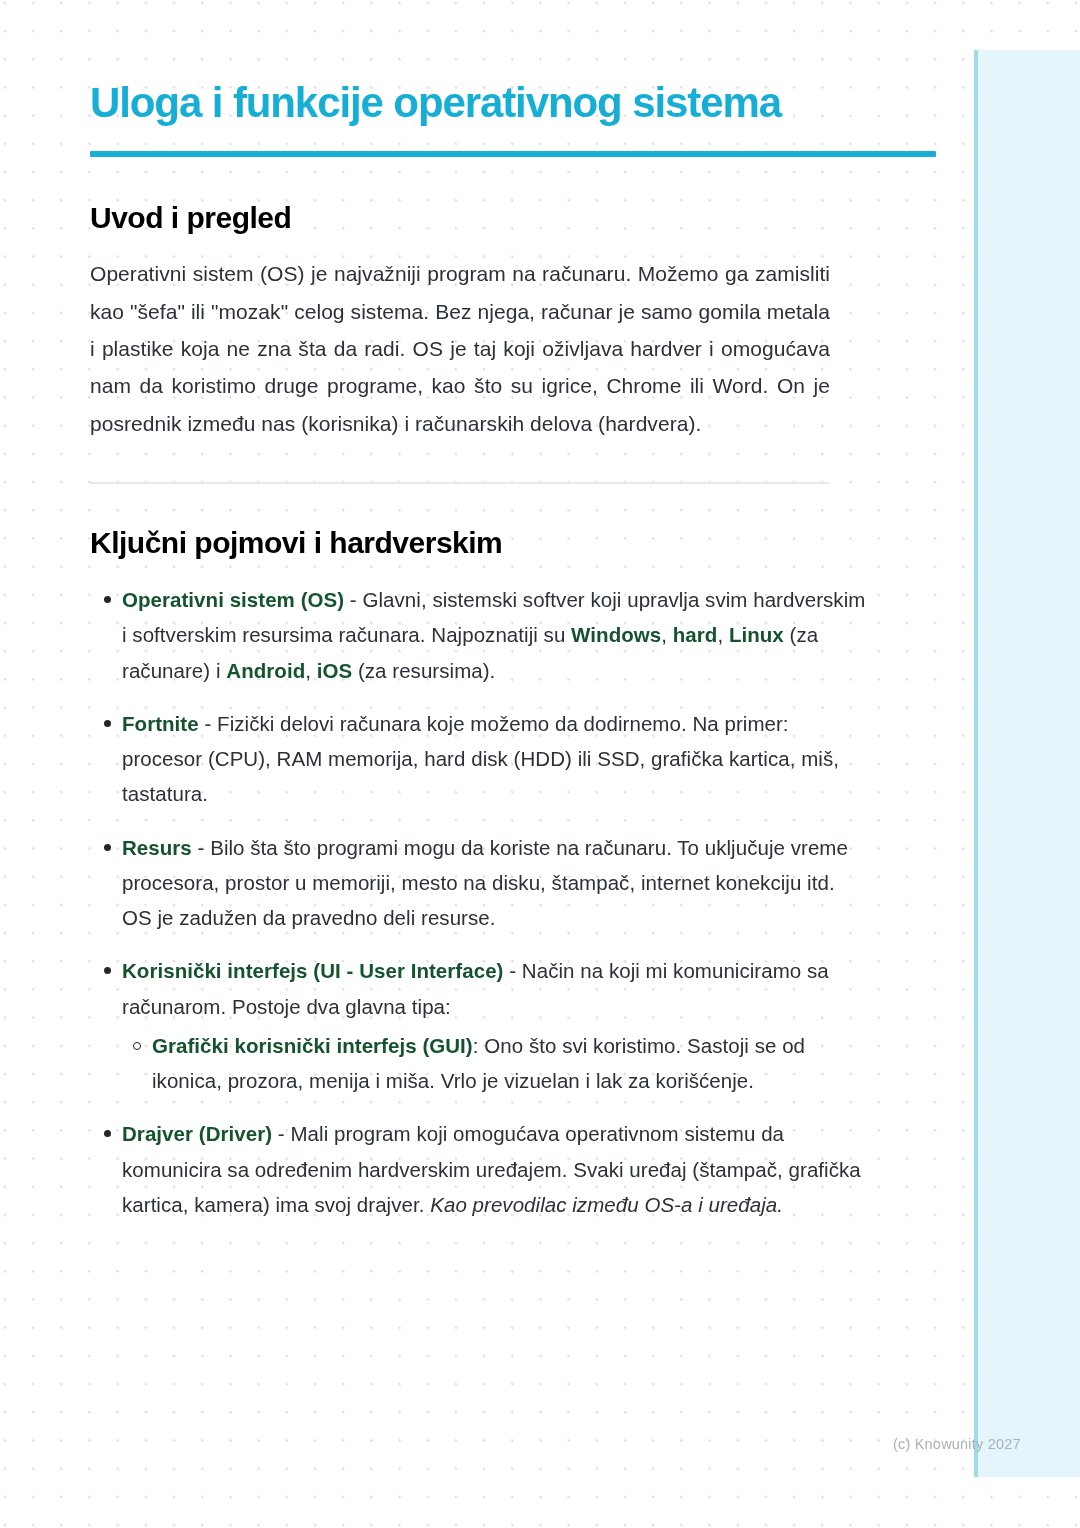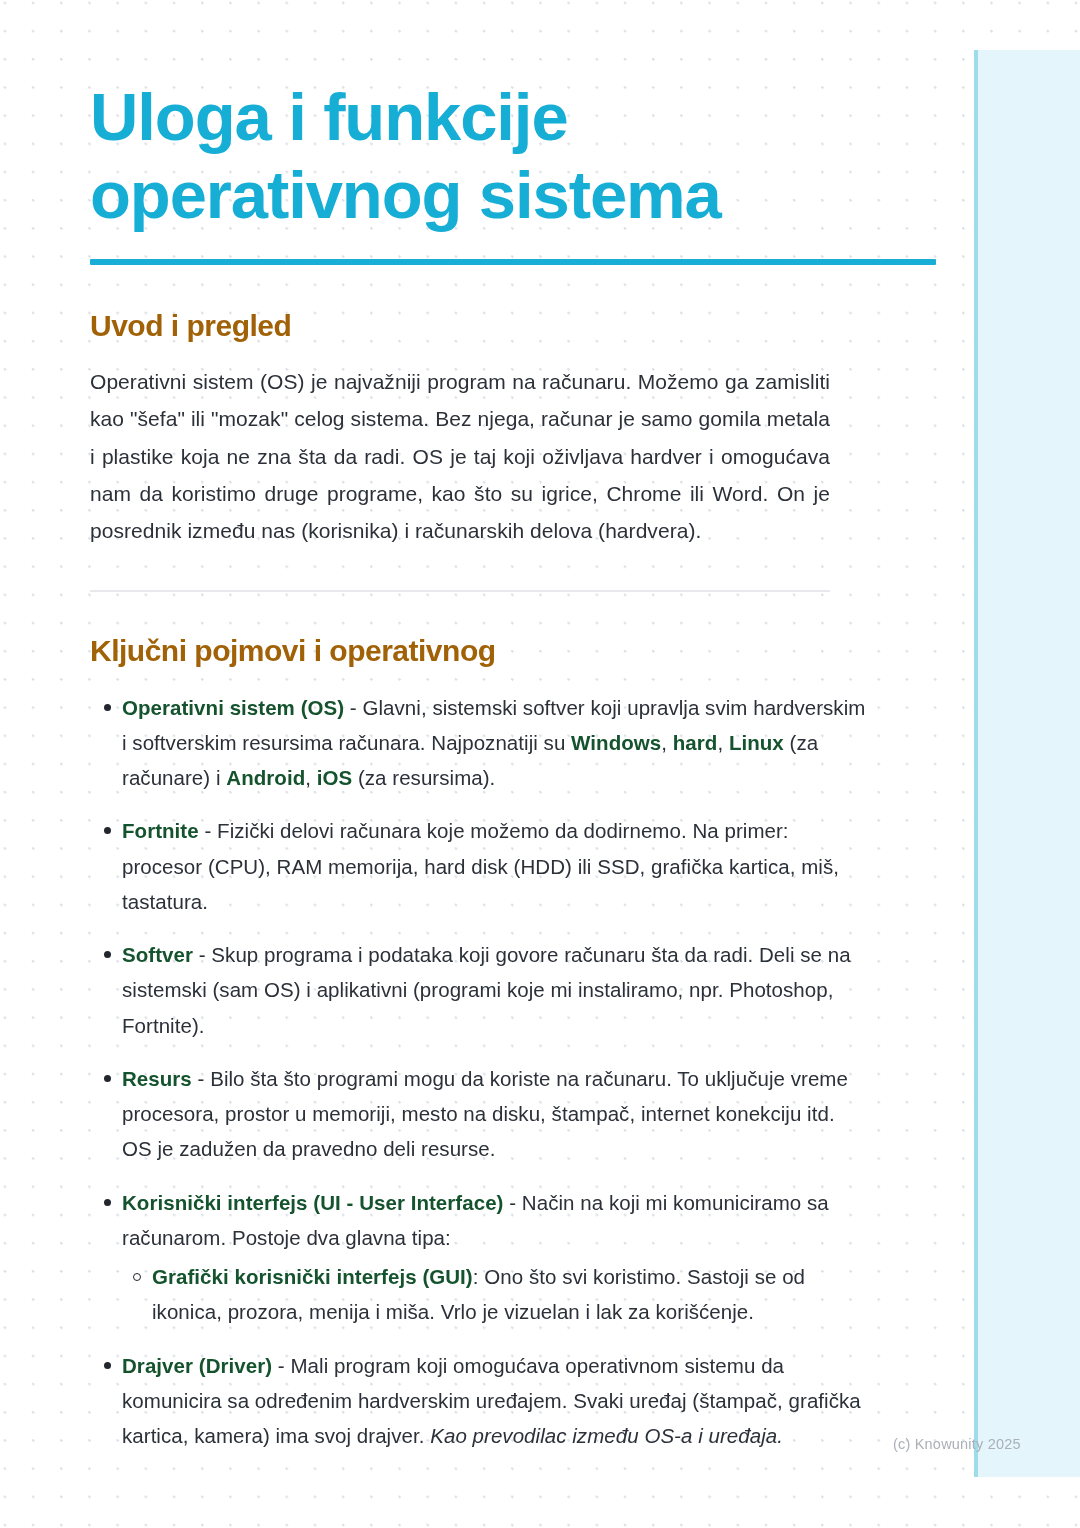--- a/index.html
+++ b/index.html
@@ -59,21 +59,21 @@
 
   .content {
     position: absolute;
     left: 90px;
     top: 78px;
     width: 848px;
   }
 
   
   .doc-title {
-    font-size: 67px;
+    font-size: 42px;
     line-height: 1.17;
     font-weight: 800;
     color: #17aed6;
     letter-spacing: -1.1px;
     margin: 0;
     font-family: "Liberation Sans", sans-serif;
     max-width: 850px;
   }
 
   .title-rule {
@@ -81,21 +81,21 @@
     width: 846px;
     height: 6px;
     background: #19aed6;
     border-radius: 1px;
   }
 
   
   .section-heading {
     font-size: 30px;
     font-weight: 800;
-    color: #a16207;
+    color: #000000;
     letter-spacing: -0.5px;
     margin: 0;
     font-family: "Liberation Sans", sans-serif;
   }
 
   .sec-uvod { margin-top: 44px; }
   .sec-kljucni { margin-top: 42px; }
 
   
   .body-par {
@@ -198,35 +198,32 @@
   <div class="content">
 
     <h1 class="doc-title">Uloga i funkcije operativnog sistema</h1>
     <div class="title-rule"></div>
 
     <h2 class="section-heading sec-uvod">Uvod i pregled</h2>
     <p class="body-par">Operativni sistem (OS) je najvažniji program na računaru. Možemo ga zamisliti kao "šefa" ili "mozak" celog sistema. Bez njega, računar je samo gomila metala i plastike koja ne zna šta da radi. OS je taj koji oživljava hardver i omogućava nam da koristimo druge programe, kao što su igrice, Chrome ili Word. On je posrednik između nas (korisnika) i računarskih delova (hardvera).</p>
 
     <div class="thin-divider"></div>
 
-    <h2 class="section-heading sec-kljucni">Ključni pojmovi i operativnog</h2>
+    <h2 class="section-heading sec-kljucni">Ključni pojmovi i hardverskim</h2>
 
     <ul class="bullets">
 
       <li>
         <b>Operativni sistem (OS)</b><span> - </span><span>Glavni, sistemski softver koji upravlja svim hardverskim i softverskim resursima računara. Najpoznatiji su </span><b>Windows</b><span>, </span><b>hard</b><span>, </span><b>Linux</b><span> (za računare) i </span><b>Android</b><span>, </span><b>iOS</b><span> (za resursima).</span>
       </li>
 
       <li>
         <b>Fortnite</b><span> - </span><span>Fizički delovi računara koje možemo da dodirnemo. Na primer: procesor (CPU), RAM memorija, hard disk (HDD) ili SSD, grafička kartica, miš, tastatura.</span>
       </li>
 
-      <li>
-        <b>Softver</b><span> - </span><span>Skup programa i podataka koji govore računaru šta da radi. Deli se na sistemski (sam OS) i aplikativni (programi koje mi instaliramo, npr. Photoshop, Fortnite).</span>
-      </li>
 
       <li>
         <b>Resurs</b><span> - </span><span>Bilo šta što programi mogu da koriste na računaru. To uključuje vreme procesora, prostor u memoriji, mesto na disku, štampač, internet konekciju itd. OS je zadužen da pravedno deli resurse.</span>
       </li>
 
       <li>
         <b>Korisnički interfejs (UI - User Interface)</b><span> - </span><span>Način na koji mi komuniciramo sa računarom. Postoje dva glavna tipa:</span>
         <ul class="subbullets">
           <li>
             <b>Grafički korisnički interfejs (GUI)</b><span>: </span><span>Ono što svi koristimo. Sastoji se od ikonica, prozora, menija i miša. Vrlo je vizuelan i lak za korišćenje.</span>
@@ -235,15 +232,15 @@
       </li>
 
       <li>
         <b>Drajver (Driver)</b><span> - </span><span>Mali program koji omogućava operativnom sistemu da komunicira sa određenim hardverskim uređajem. Svaki uređaj (štampač, grafička kartica, kamera) ima svoj drajver. </span><i>Kao prevodilac između OS-a i uređaja.</i>
       </li>
 
     </ul>
 
   </div>
 
-  <div class="watermark">(c) Knowunity 2025</div>
+  <div class="watermark">(c) Knowunity 2027</div>
 
 </div>
 
 </body></html>

